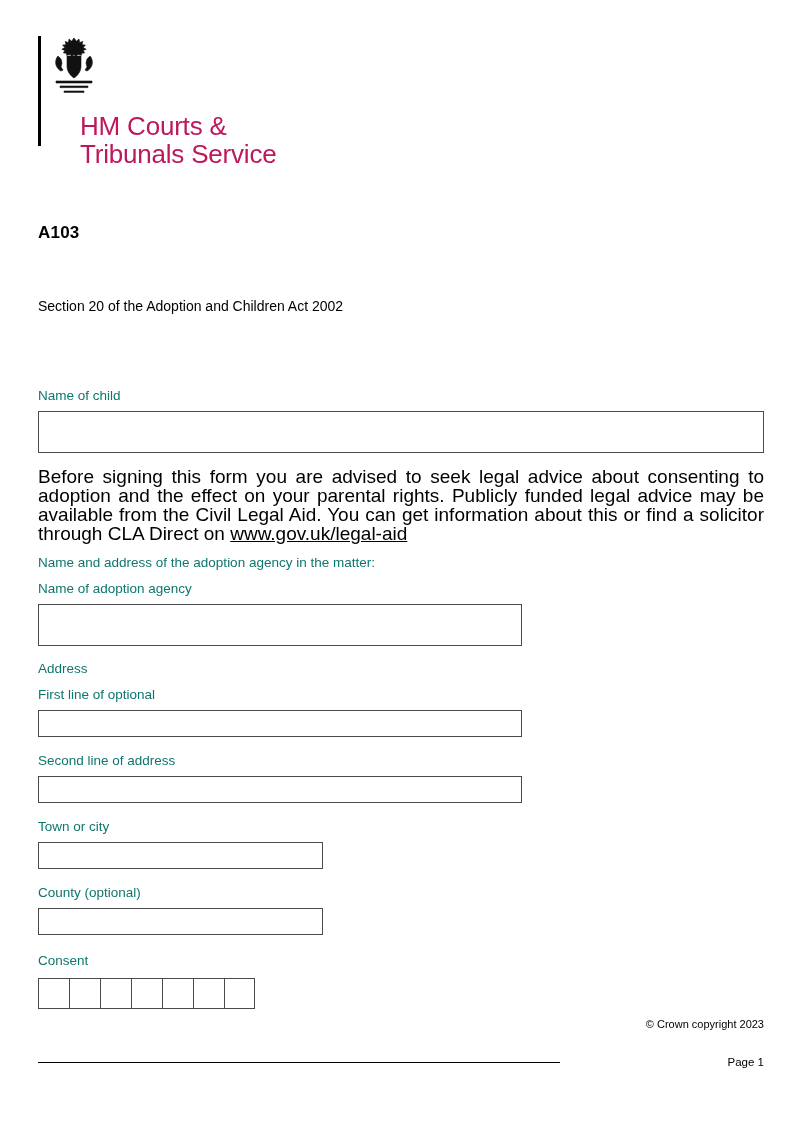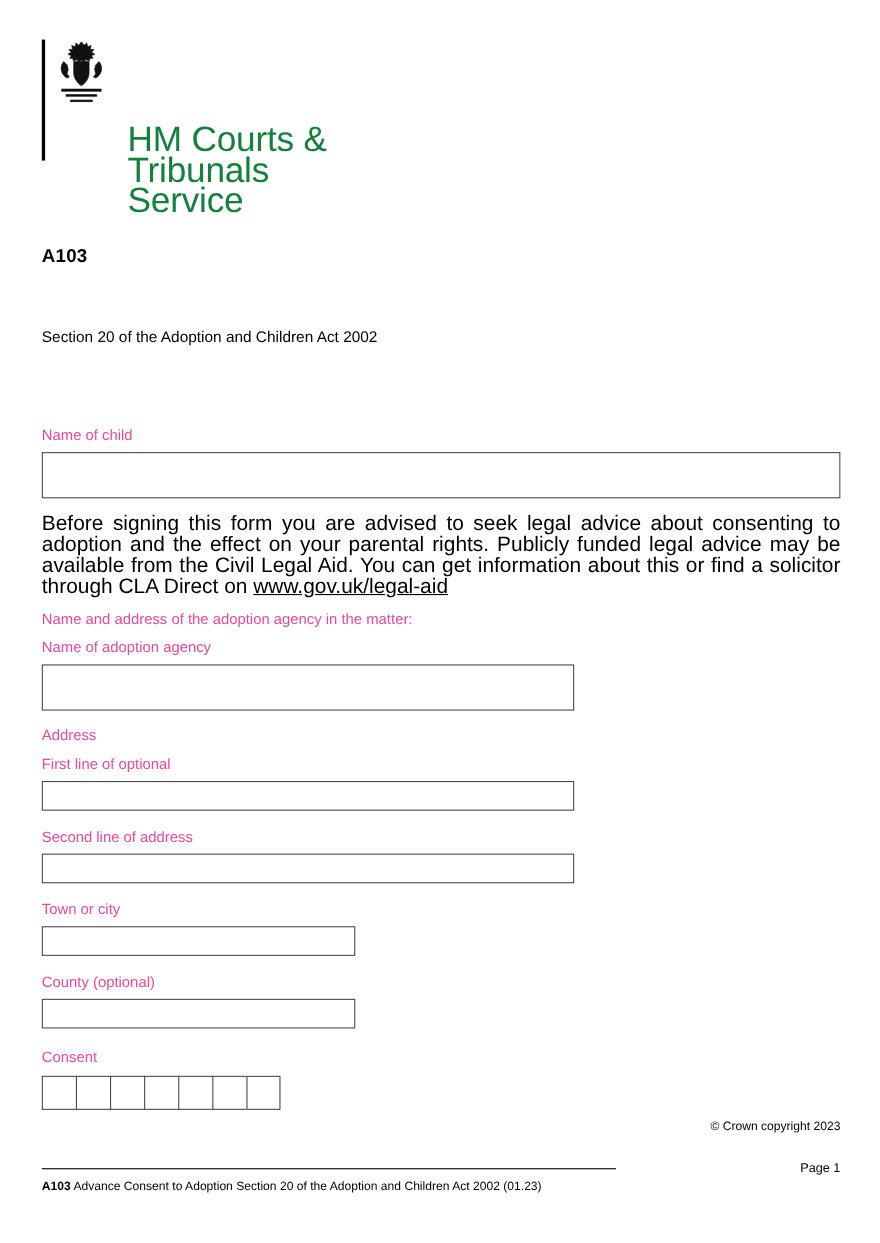--- a/index.html
+++ b/index.html
@@ -43,27 +43,26 @@
     left: 38px;
     top: 36px;
     width: 3px;
     height: 110px;
     background: #000;
   }
   .brand {
     position: absolute;
     left: 42px;
     top: 76px;
-    font-size: 32px;
+    font-size: 26px;
     line-height: 28px;
     letter-spacing: -0.2px;
     font-weight: 400;
-    color: #15803d;
+    color: #be185d;
     white-space: pre-line;
-    margin-left: 36px;
   }
 
   
   .form-code {
     position: absolute;
     left: 38px;
     top: 223px;
     font-size: 17px;
     font-weight: 700;
     letter-spacing: 0.2px;
@@ -82,21 +81,21 @@
     top: 298px;
     font-size: 14px;
     font-weight: 400;
   }
 
   
   .label {
     position: absolute;
     font-size: 13.5px;
     font-weight: 400;
-    color: #ec4899;
+    color: #0f766e;
     white-space: nowrap;
   }
 
   
   .textbox {
     position: absolute;
     box-sizing: border-box;
     border: 1px solid #4a4a4a;
     background: #ffffff;
   }
@@ -229,18 +228,15 @@
     <div class="cell"></div>
     <div class="cell"></div>
     <div class="cell"></div>
     <div class="cell"></div>
     <div class="cell"></div>
     <div class="cell"></div>
   </div>
 
   <div class="footer-rule"></div>
   <div class="footer-page">Page 1</div>
-  <div class="footer-left">
-    <b>A103</b><span> Advance Consent to Adoption Section 20 of the Adoption and Children Act 2002 (01.23)</span>
-  </div>
   <div class="footer-right">© Crown copyright 2023</div>
 
 </div>
 
 </body></html>

